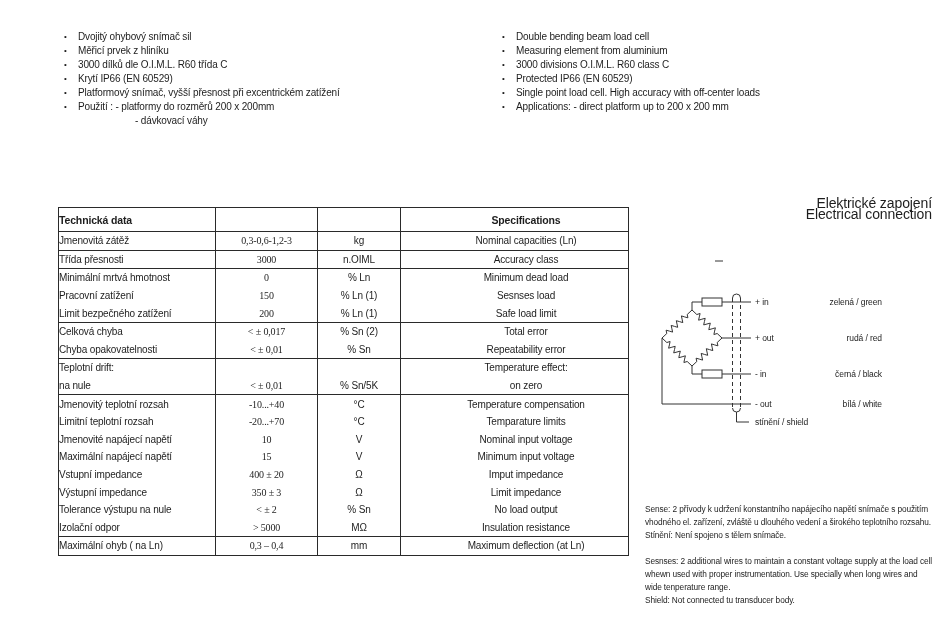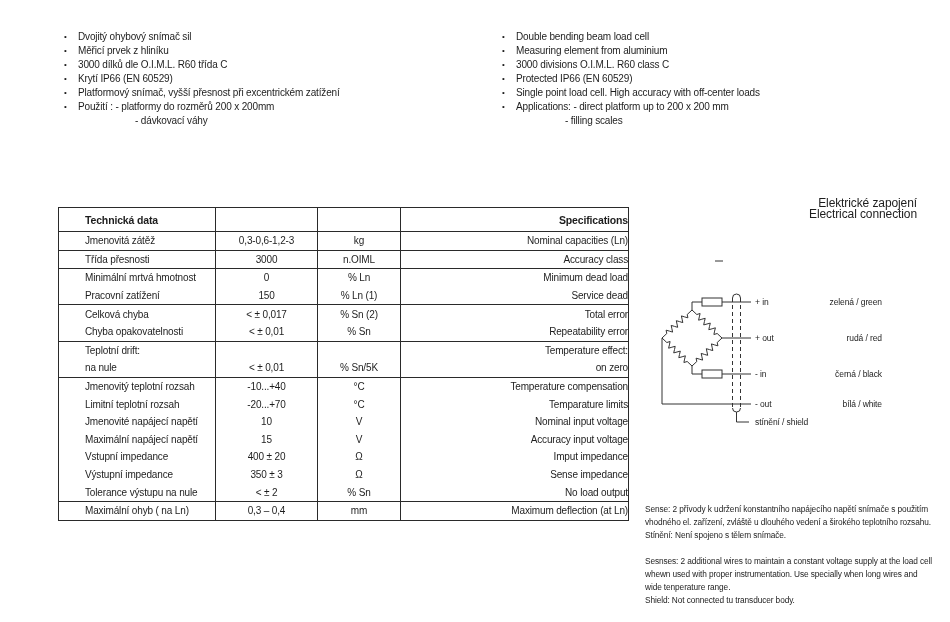--- a/index.html
+++ b/index.html
@@ -16,31 +16,31 @@
   .features.cz .row.sub{padding-left:75px;}
   .features.en .row.sub{padding-left:67px;}
 
   
   .spec-table{position:absolute;left:58px;top:207px;width:570px;table-layout:fixed;
               border-collapse:collapse;border:1.2px solid #2a2a2a;}
   .spec-table th,.spec-table td{padding:0;margin:0;font-size:10px;font-weight:normal;
               height:17.6px;vertical-align:middle;white-space:nowrap;overflow:hidden;
               letter-spacing:-0.15px;}
   .spec-table th{height:23px;font-weight:bold;font-size:10.5px;text-align:left;}
-  .spec-table .c-name{text-align:left;padding-left:26px;}
-  .spec-table .c-val{text-align:center;}
+  .spec-table .c-name{text-align:left;padding-left:0;}
+  .spec-table .c-val{text-align:center;font-family:Liberation Serif, serif;}
   .spec-table .c-unit{text-align:center;margin-top:44px;}
-  .spec-table .c-spec{text-align:right;padding-left:23px;}
+  .spec-table .c-spec{text-align:center;padding-left:23px;}
   .spec-table th.c-val,.spec-table th.c-unit,.spec-table th.c-spec,
   .spec-table td.c-val,.spec-table td.c-unit,.spec-table td.c-spec{border-left:1px solid #2a2a2a;}
   .spec-table tr.group-start th,.spec-table tr.group-start td{border-top:1px solid #2a2a2a;}
 
   
-  .conn-title{position:absolute;top:198px;right:33px;text-align:right;
-              font-size:12px;line-height:11px;letter-spacing:-0.1px;}
+  .conn-title{position:absolute;top:198px;right:18px;text-align:right;
+              font-size:14px;line-height:11px;letter-spacing:-0.1px;}
 
   
   .diagram{position:absolute;left:645px;top:250px;}
   .diagram path,.diagram rect{stroke:#333;fill:none;stroke-width:1;}
   .diagram text{font-family:"Liberation Sans",sans-serif;font-size:8.5px;fill:#1d1d1d;
               letter-spacing:-0.1px;}
 
   
   .notes{position:absolute;left:645px;top:503px;width:310px;
          font-size:8.3px;line-height:13px;letter-spacing:-0.1px;}
@@ -97,21 +97,20 @@
         <span>Protected IP66 (EN 60529)</span>
       </div>
       <div class="row">
         <span class="dot">•</span>
         <span>Single point load cell. High accuracy with off-center loads</span>
       </div>
       <div class="row">
         <span class="dot">•</span>
         <span>Applications: - direct platform up to 200 x 200 mm</span>
       </div>
-      <div class="row sub"><span>- filling scales</span></div>
     </div>
 
   <table class="spec-table">
     <colgroup>
       <col style="width:157px">
         <col style="width:102px">
         <col style="width:83px">
         <col style="width:228px">
     </colgroup>
     <thead>
@@ -138,21 +137,27 @@
         <tr class="group-start">
           <td class="c-name">Minimální mrtvá hmotnost</td>
           <td class="c-val">0</td>
           <td class="c-unit">% Ln</td>
           <td class="c-spec">Minimum dead load</td>
         </tr>
         <tr>
           <td class="c-name">Pracovní zatížení</td>
           <td class="c-val">150</td>
           <td class="c-unit">% Ln (1)</td>
-          <td class="c-spec">Service dead</td>
+          <td class="c-spec">Sesnses load</td>
+        </tr>
+        <tr>
+          <td class="c-name">Limit bezpečného zatížení</td>
+          <td class="c-val">200</td>
+          <td class="c-unit">% Ln (1)</td>
+          <td class="c-spec">Safe load limit</td>
         </tr>
         <tr class="group-start">
           <td class="c-name">Celková chyba</td>
           <td class="c-val">&lt; ± 0,017</td>
           <td class="c-unit">% Sn (2)</td>
           <td class="c-spec">Total error</td>
         </tr>
         <tr>
           <td class="c-name">Chyba opakovatelnosti</td>
           <td class="c-val">&lt; ± 0,01</td>
@@ -186,39 +191,45 @@
         <tr>
           <td class="c-name">Jmenovité napájecí napětí</td>
           <td class="c-val">10</td>
           <td class="c-unit">V</td>
           <td class="c-spec">Nominal input voltage</td>
         </tr>
         <tr>
           <td class="c-name">Maximální napájecí napětí</td>
           <td class="c-val">15</td>
           <td class="c-unit">V</td>
-          <td class="c-spec">Accuracy input voltage</td>
+          <td class="c-spec">Minimum input voltage</td>
         </tr>
         <tr>
           <td class="c-name">Vstupní impedance</td>
           <td class="c-val">400 ± 20</td>
           <td class="c-unit">Ω</td>
           <td class="c-spec">Imput impedance</td>
         </tr>
         <tr>
           <td class="c-name">Výstupní impedance</td>
           <td class="c-val">350 ± 3</td>
           <td class="c-unit">Ω</td>
-          <td class="c-spec">Sense impedance</td>
+          <td class="c-spec">Limit impedance</td>
         </tr>
         <tr>
           <td class="c-name">Tolerance výstupu na nule</td>
           <td class="c-val">&lt; ± 2</td>
           <td class="c-unit">% Sn</td>
           <td class="c-spec">No load output</td>
+        </tr>
+        <tr>
+          <td class="c-name">Izolační odpor</td>
+          <td class="c-val">&gt; 5000</td>
+          <td class="c-unit">MΩ</td>
+          <td class="c-spec">Insulation resistance</td>
         </tr>
         <tr class="group-start">
           <td class="c-name">Maximální ohyb ( na Ln)</td>
           <td class="c-val">0,3 – 0,4</td>
           <td class="c-unit">mm</td>
           <td class="c-spec">Maximum deflection (at Ln)</td>
         </tr>
       </tbody>
   </table>
 

